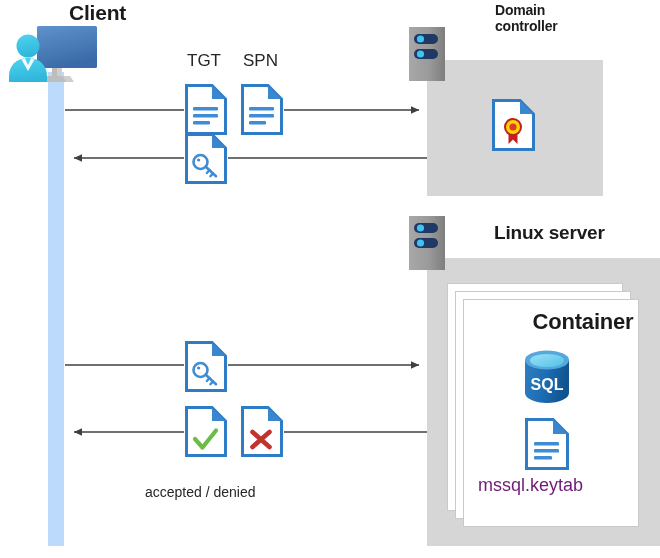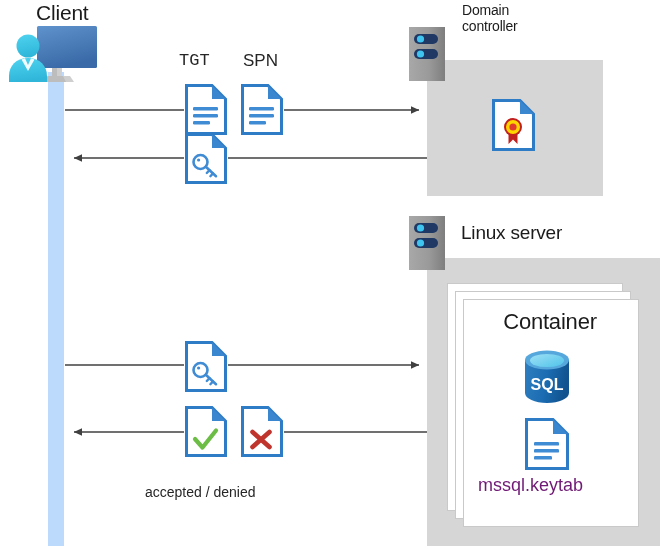--- a/index.html
+++ b/index.html
@@ -17,24 +17,25 @@
     height: 558px;
     background: #ffffff;
     overflow: hidden;
   }
 
   
   .abs { position: absolute; }
 
   
   .heading {
-    font-weight: normal;
+    font-weight: bold;
     color: #1b1b1b;
     line-height: 1.12;
     letter-spacing: -0.2px;
+    margin-left: 33px;
   }
   #client-title {
     left: 36px; top: 1px;
     font-size: 21px;
   }
   #dc-title {
     left: 462px; top: 3px;
     font-size: 14px;
     width: 140px;
   }
@@ -48,21 +49,21 @@
     text-align: center;
     font-size: 22px;
   }
   #container-title.reposition { left: 475px; width: 150px; text-align: center; }
 
   .plain-label {
     color: #262626;
     font-size: 17px;
     line-height: 1;
   }
-  #tgt-label { left: 179px; top: 52px; font-family: Liberation Mono, monospace; }
+  #tgt-label { left: 187px; top: 52px; }
   #spn-label { left: 243px; top: 52px; }
   #acc-den-label { left: 145px; top: 485px; font-size: 14px; }
   #keytab-label { left: 478px; top: 476px; font-size: 18px; color: #701a75; }
 
   
   .gray-panel { background: #d6d6d6; }
   #dc-panel    { left: 427px; top: 60px;  width: 176px; height: 136px; }
   #linux-panel { left: 427px; top: 258px; width: 233px; height: 288px; }
 
   

